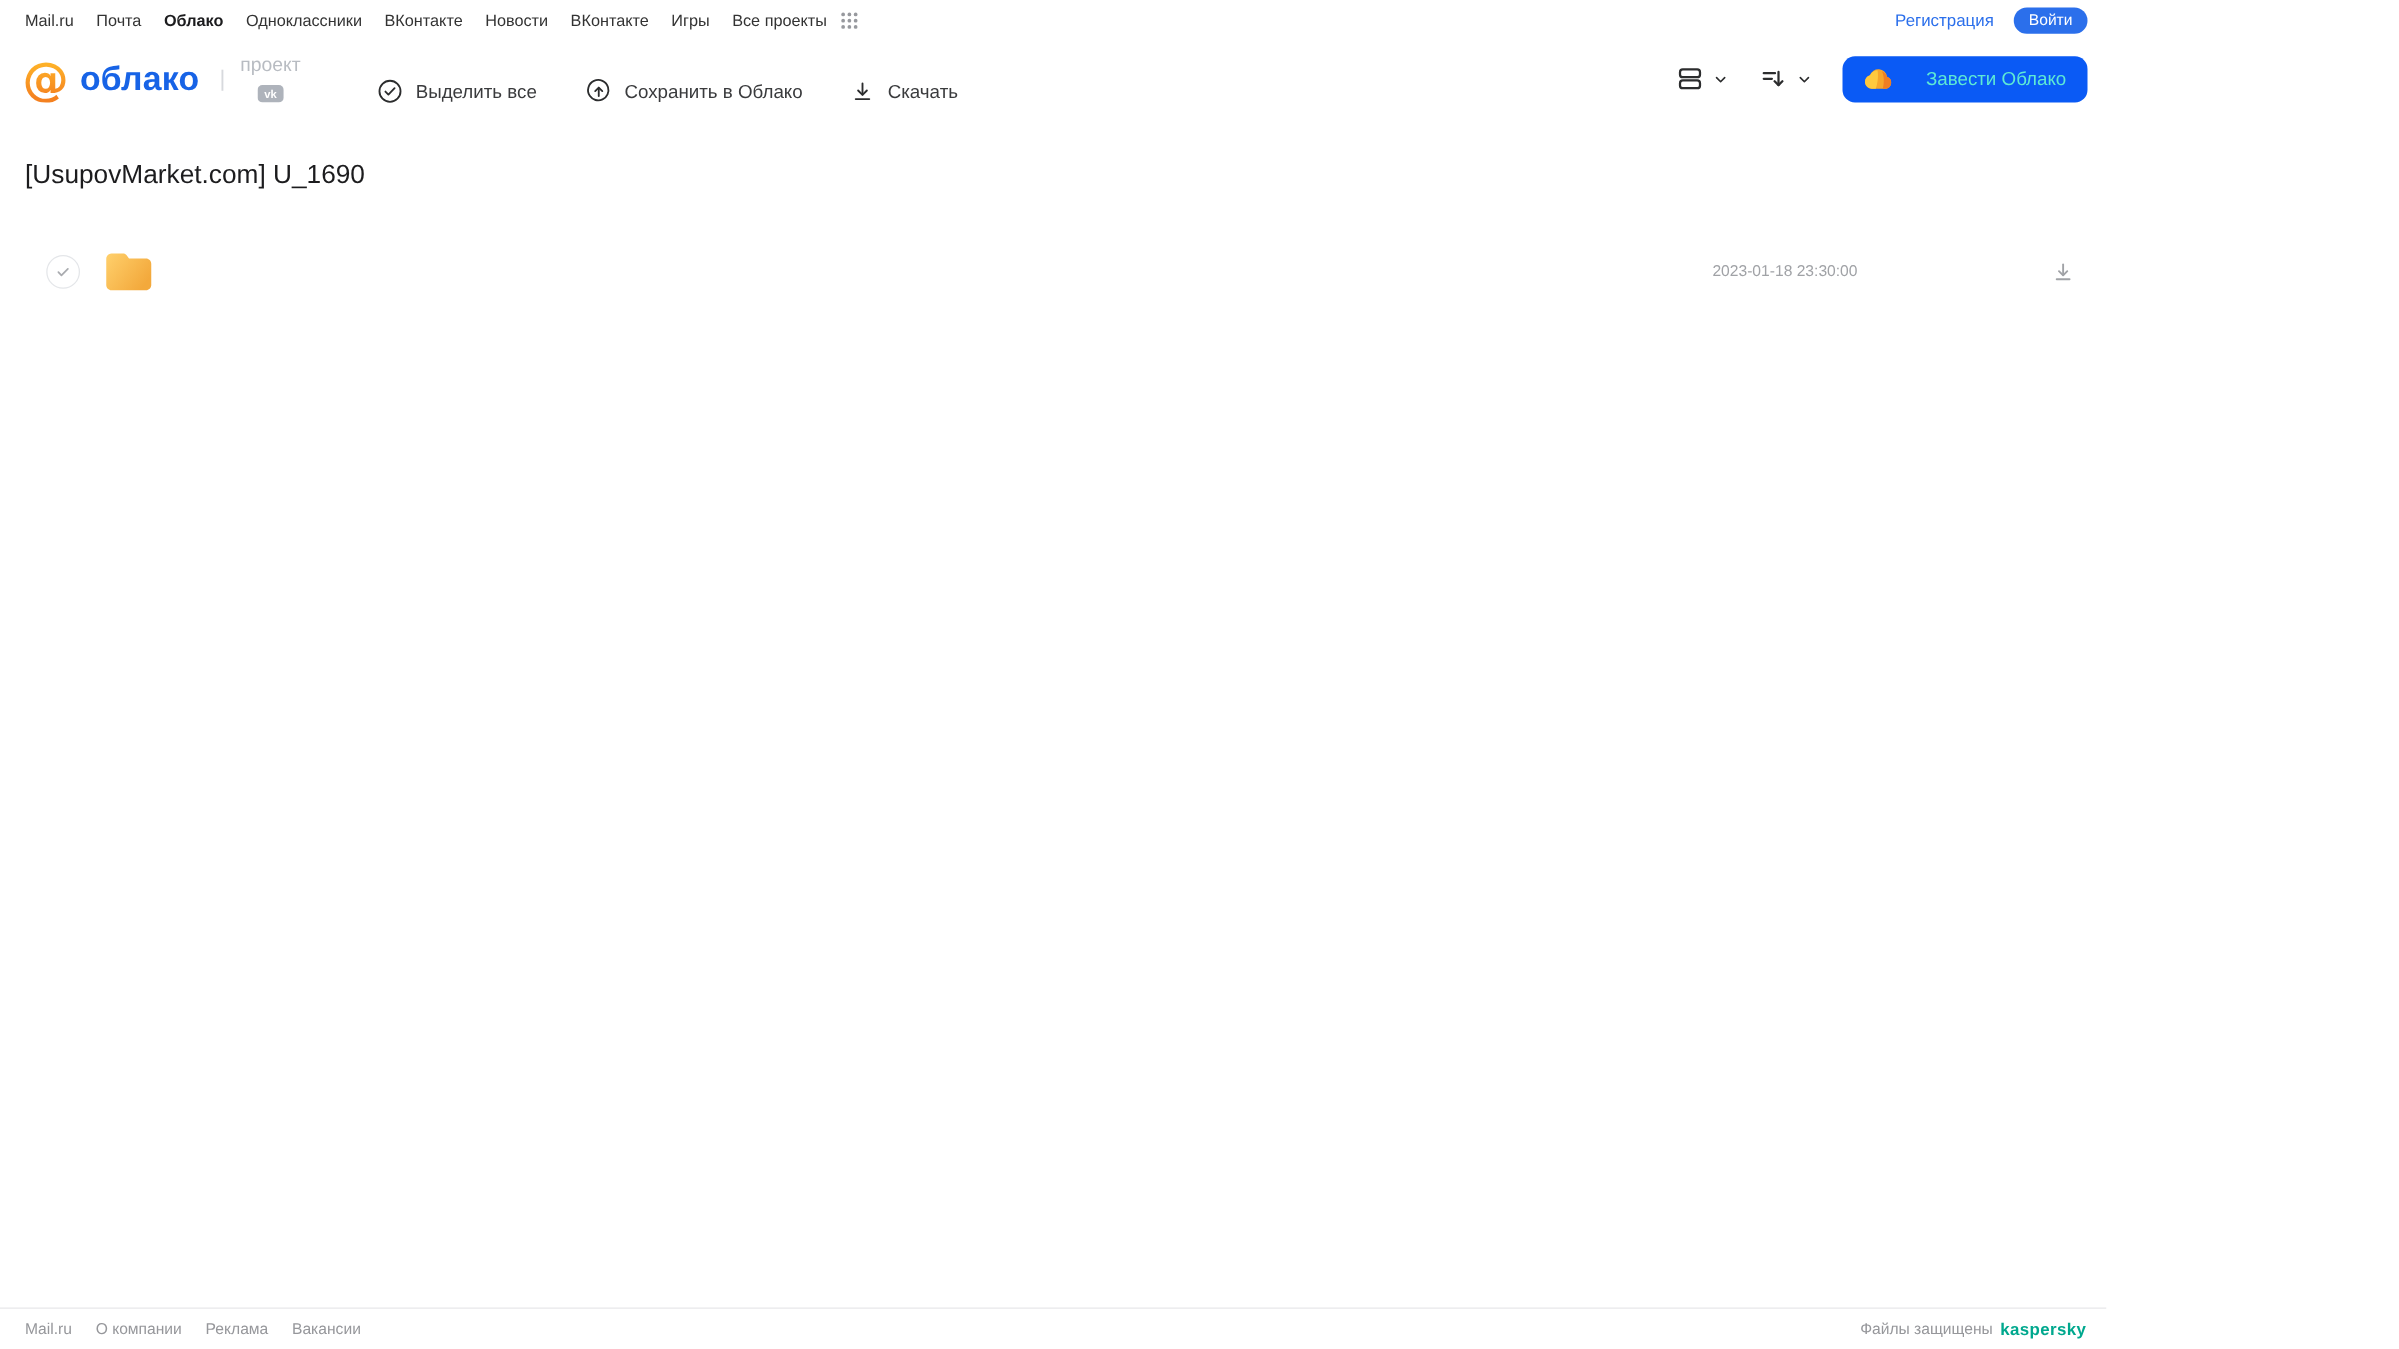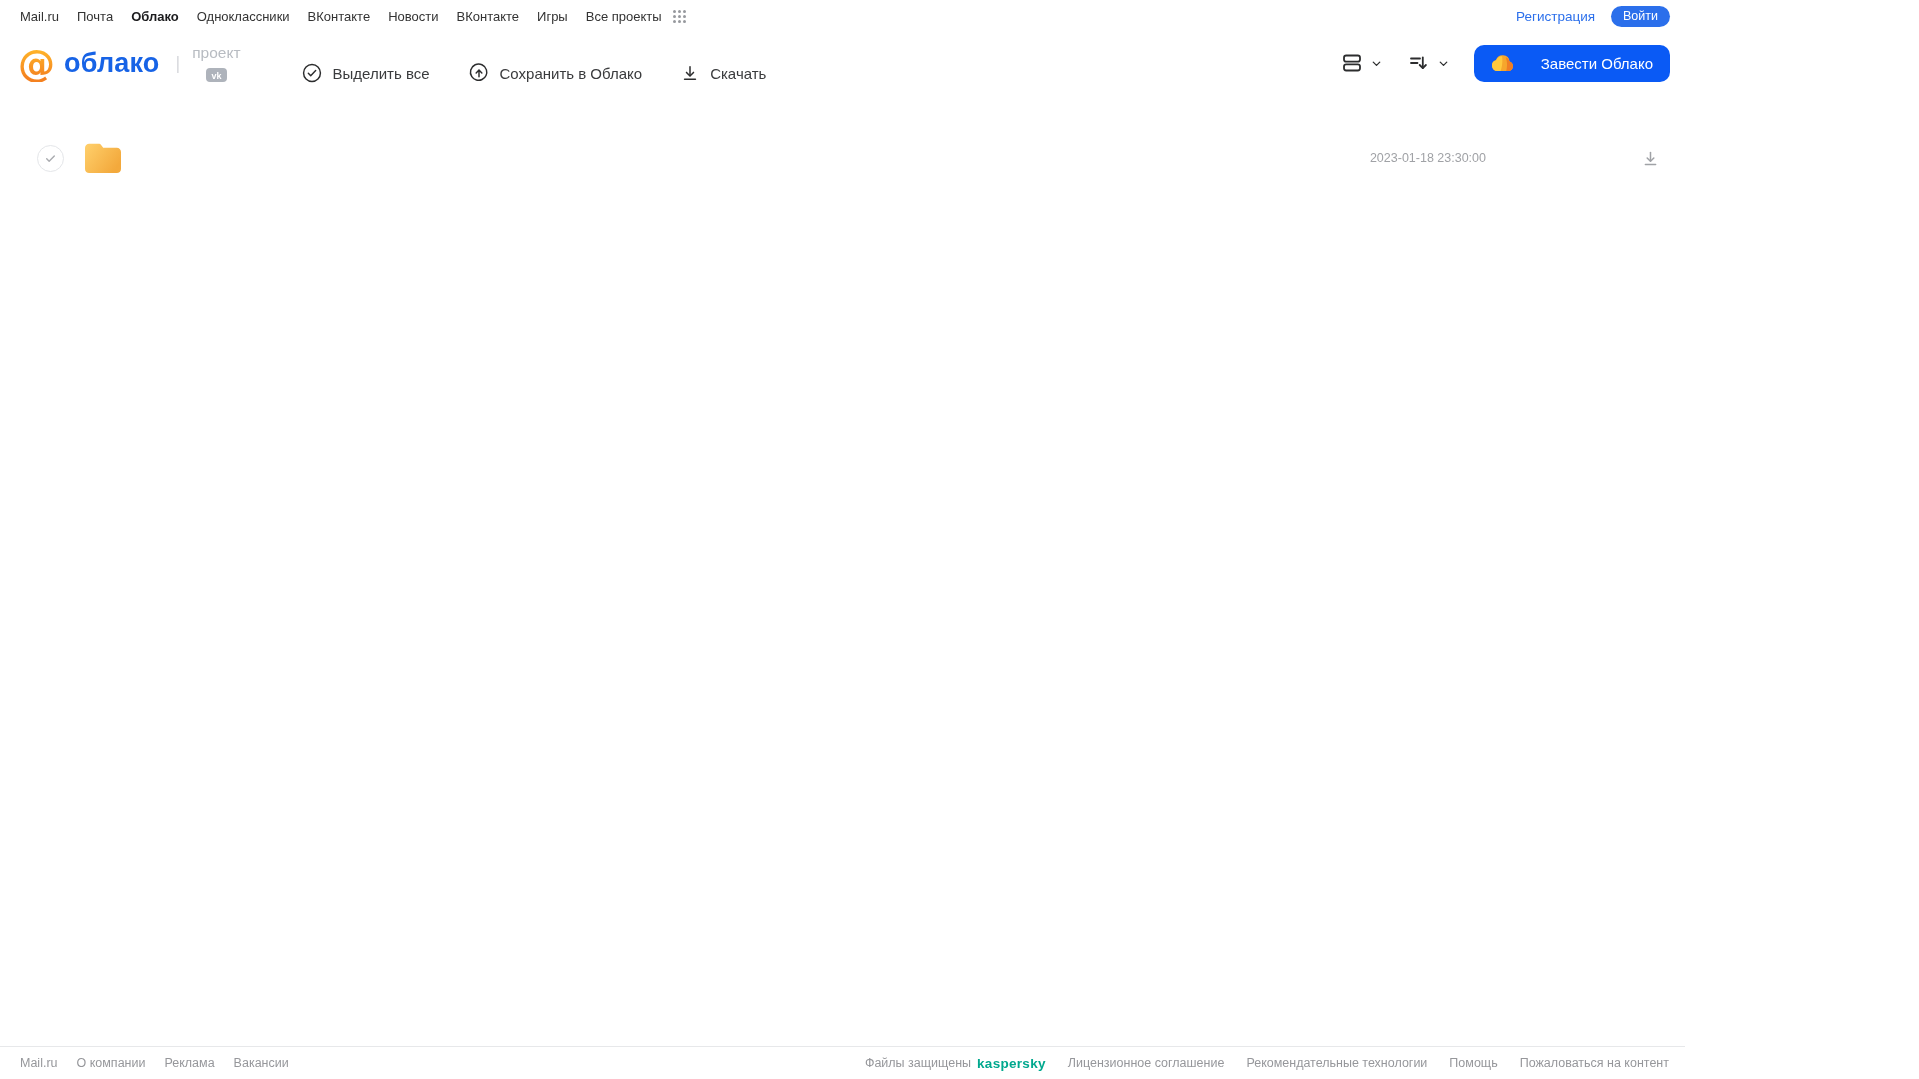--- a/index.html
+++ b/index.html
@@ -20,21 +20,21 @@
   .header { height:60px; display:flex; align-items:center; padding:0 15px 0 18px; }
   .logo { display:flex; align-items:center; gap:9px; cursor:pointer; }
   .logo-at { font:800 37px "DejaVu Sans",sans-serif; line-height:1; background:linear-gradient(180deg,#FFB629 10%,#F48120 90%); -webkit-background-clip:text; background-clip:text; color:transparent; }
   .logo-word { font-size:27px; font-weight:bold; color:#1763E6; letter-spacing:.2px; }
   .logo-divider { color:#D7D9DD; font-size:18px; margin:0 3px 0 7px; }
   .project { color:#B8BCC2; font-size:15.5px; display:flex; align-items:center; gap:6px;flex-direction:column; }
   .toolbar { display:flex; align-items:center; gap:38px; margin-left:60px; }
   .tool-btn { display:flex; align-items:center; gap:10px; background:none; border:none; font-family:inherit; font-size:15px; color:#3a3b3d; cursor:pointer;margin-top:20px; }
   .header-right { margin-left:auto; display:flex; align-items:center; gap:24px; }
   .icon-dd { display:flex; align-items:center; gap:6px; cursor:pointer; }
-  .get-cloud-btn { display:flex; align-items:center; gap:26px; background:#0A5AF5; color:#ffffff; border:none; border-radius:10px; height:37px; padding:0 17px; font-size:15px; font-family:inherit; cursor:pointer; }
+  .get-cloud-btn { display:flex; align-items:center; gap:26px; background:#0A5AF5; color:#5eead4; border:none; border-radius:10px; height:37px; padding:0 17px; font-size:15px; font-family:inherit; cursor:pointer; }
 
   
   .main { flex:1; }
   .page-title { margin:35px 0 0 20px; font-size:21px; font-weight:400; color:#1c1c1e; }
   .file-list { margin-top:42px; }
   .file-row { height:46px; display:flex; align-items:center; padding:0 25px 0 37px; cursor:pointer; }
   .row-check { width:27px; height:27px; border-radius:50%; border:1px solid #E4E6E9; background:#fff; display:flex; align-items:center; justify-content:center; flex:none; cursor:pointer; }
   .row-folder { margin-left:18px; flex:none; display:flex; }
   .file-name { margin-left:21px; font-size:13px; color:#2C2D2E; white-space:nowrap; }
   .file-date { margin-left:auto; font-size:12.5px; color:#A0A2A6; white-space:nowrap; }
@@ -162,20 +162,21 @@
           <path d="M6.5 17A5.5 5.5 0 0 1 5 6.2 7 7 0 0 1 18.6 7.4 5 5 0 0 1 18 17z" fill="#F6A62C"></path>
           <path d="M6.5 17A5.5 5.5 0 0 1 5 6.2 7.3 7.3 0 0 1 11 2.2c.7 2.8.6 9.6-1.4 14.8z" fill="#FFC93E"></path>
           <path d="M18 17a5 5 0 0 0 .6-9.6A7 7 0 0 0 14.6 3c1.6 3.3 2 9.3.6 14z" fill="#EF7E24"></path>
         </svg>
         <span>Завести Облако</span>
       </button>
     </div>
   </header>
 
   <main class="main">
+    <h1 class="page-title">[UsupovMarket.com] U_1690</h1>
 
     <div class="file-list">
 
         <div class="file-row">
           <span class="row-check">
             <svg width="13" height="13" viewBox="0 0 24 24" fill="none" stroke="#A9ABAF" stroke-width="2.6" stroke-linecap="round" stroke-linejoin="round">
               <path d="M5 12.5l4.5 4.5L19 7.5"></path>
             </svg>
           </span>
           <span class="row-folder">
@@ -211,25 +212,15 @@
         <li><a>Реклама</a></li>
 
         <li><a>Вакансии</a></li>
       </ul>
     <ul class="footer-right">
       <li class="kaspersky-wrap">
         <span>Файлы защищены</span>
         <span class="kaspersky">kaspersky</span>
       </li>
     </ul>
-    <ul class="footer-right" style="margin-left:22px;">
-
-        <li><a>Лицензионное соглашение</a></li>
-
-        <li><a>Рекомендательные технологии</a></li>
-
-        <li><a>Помощь</a></li>
-
-        <li><a>Пожаловаться на контент</a></li>
-      </ul>
   </footer>
 
 </div>
 
 </body></html>

